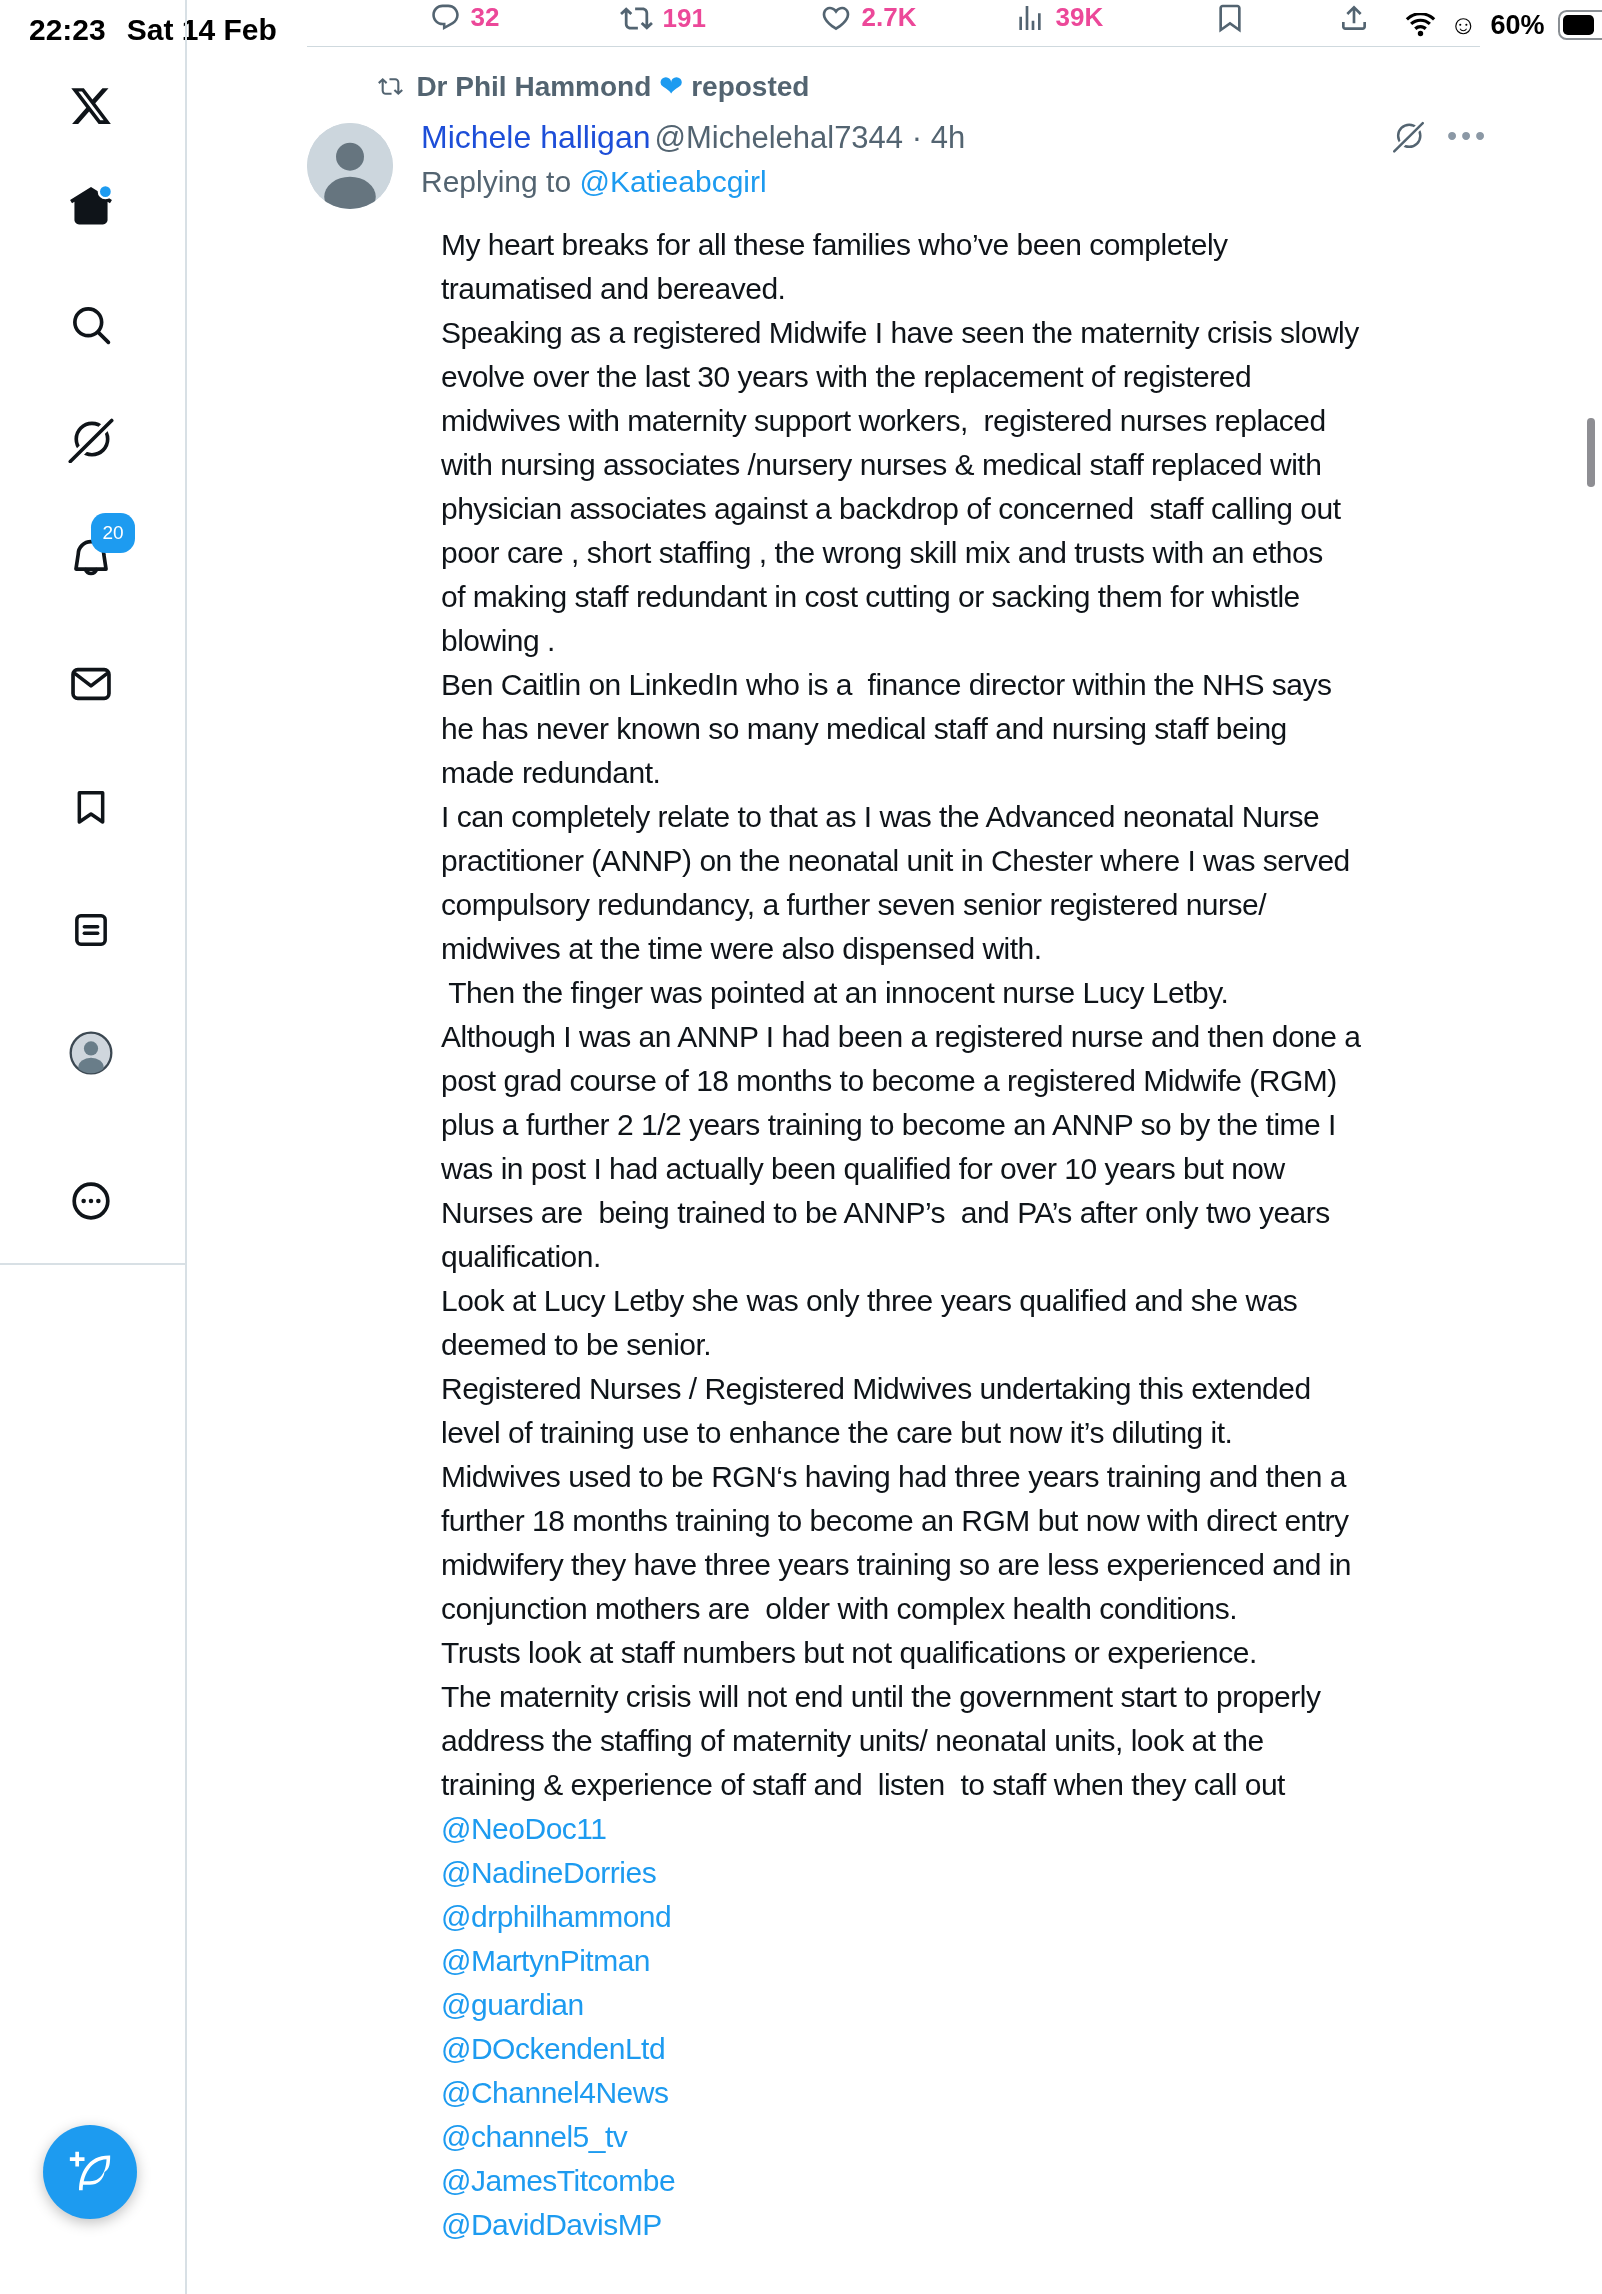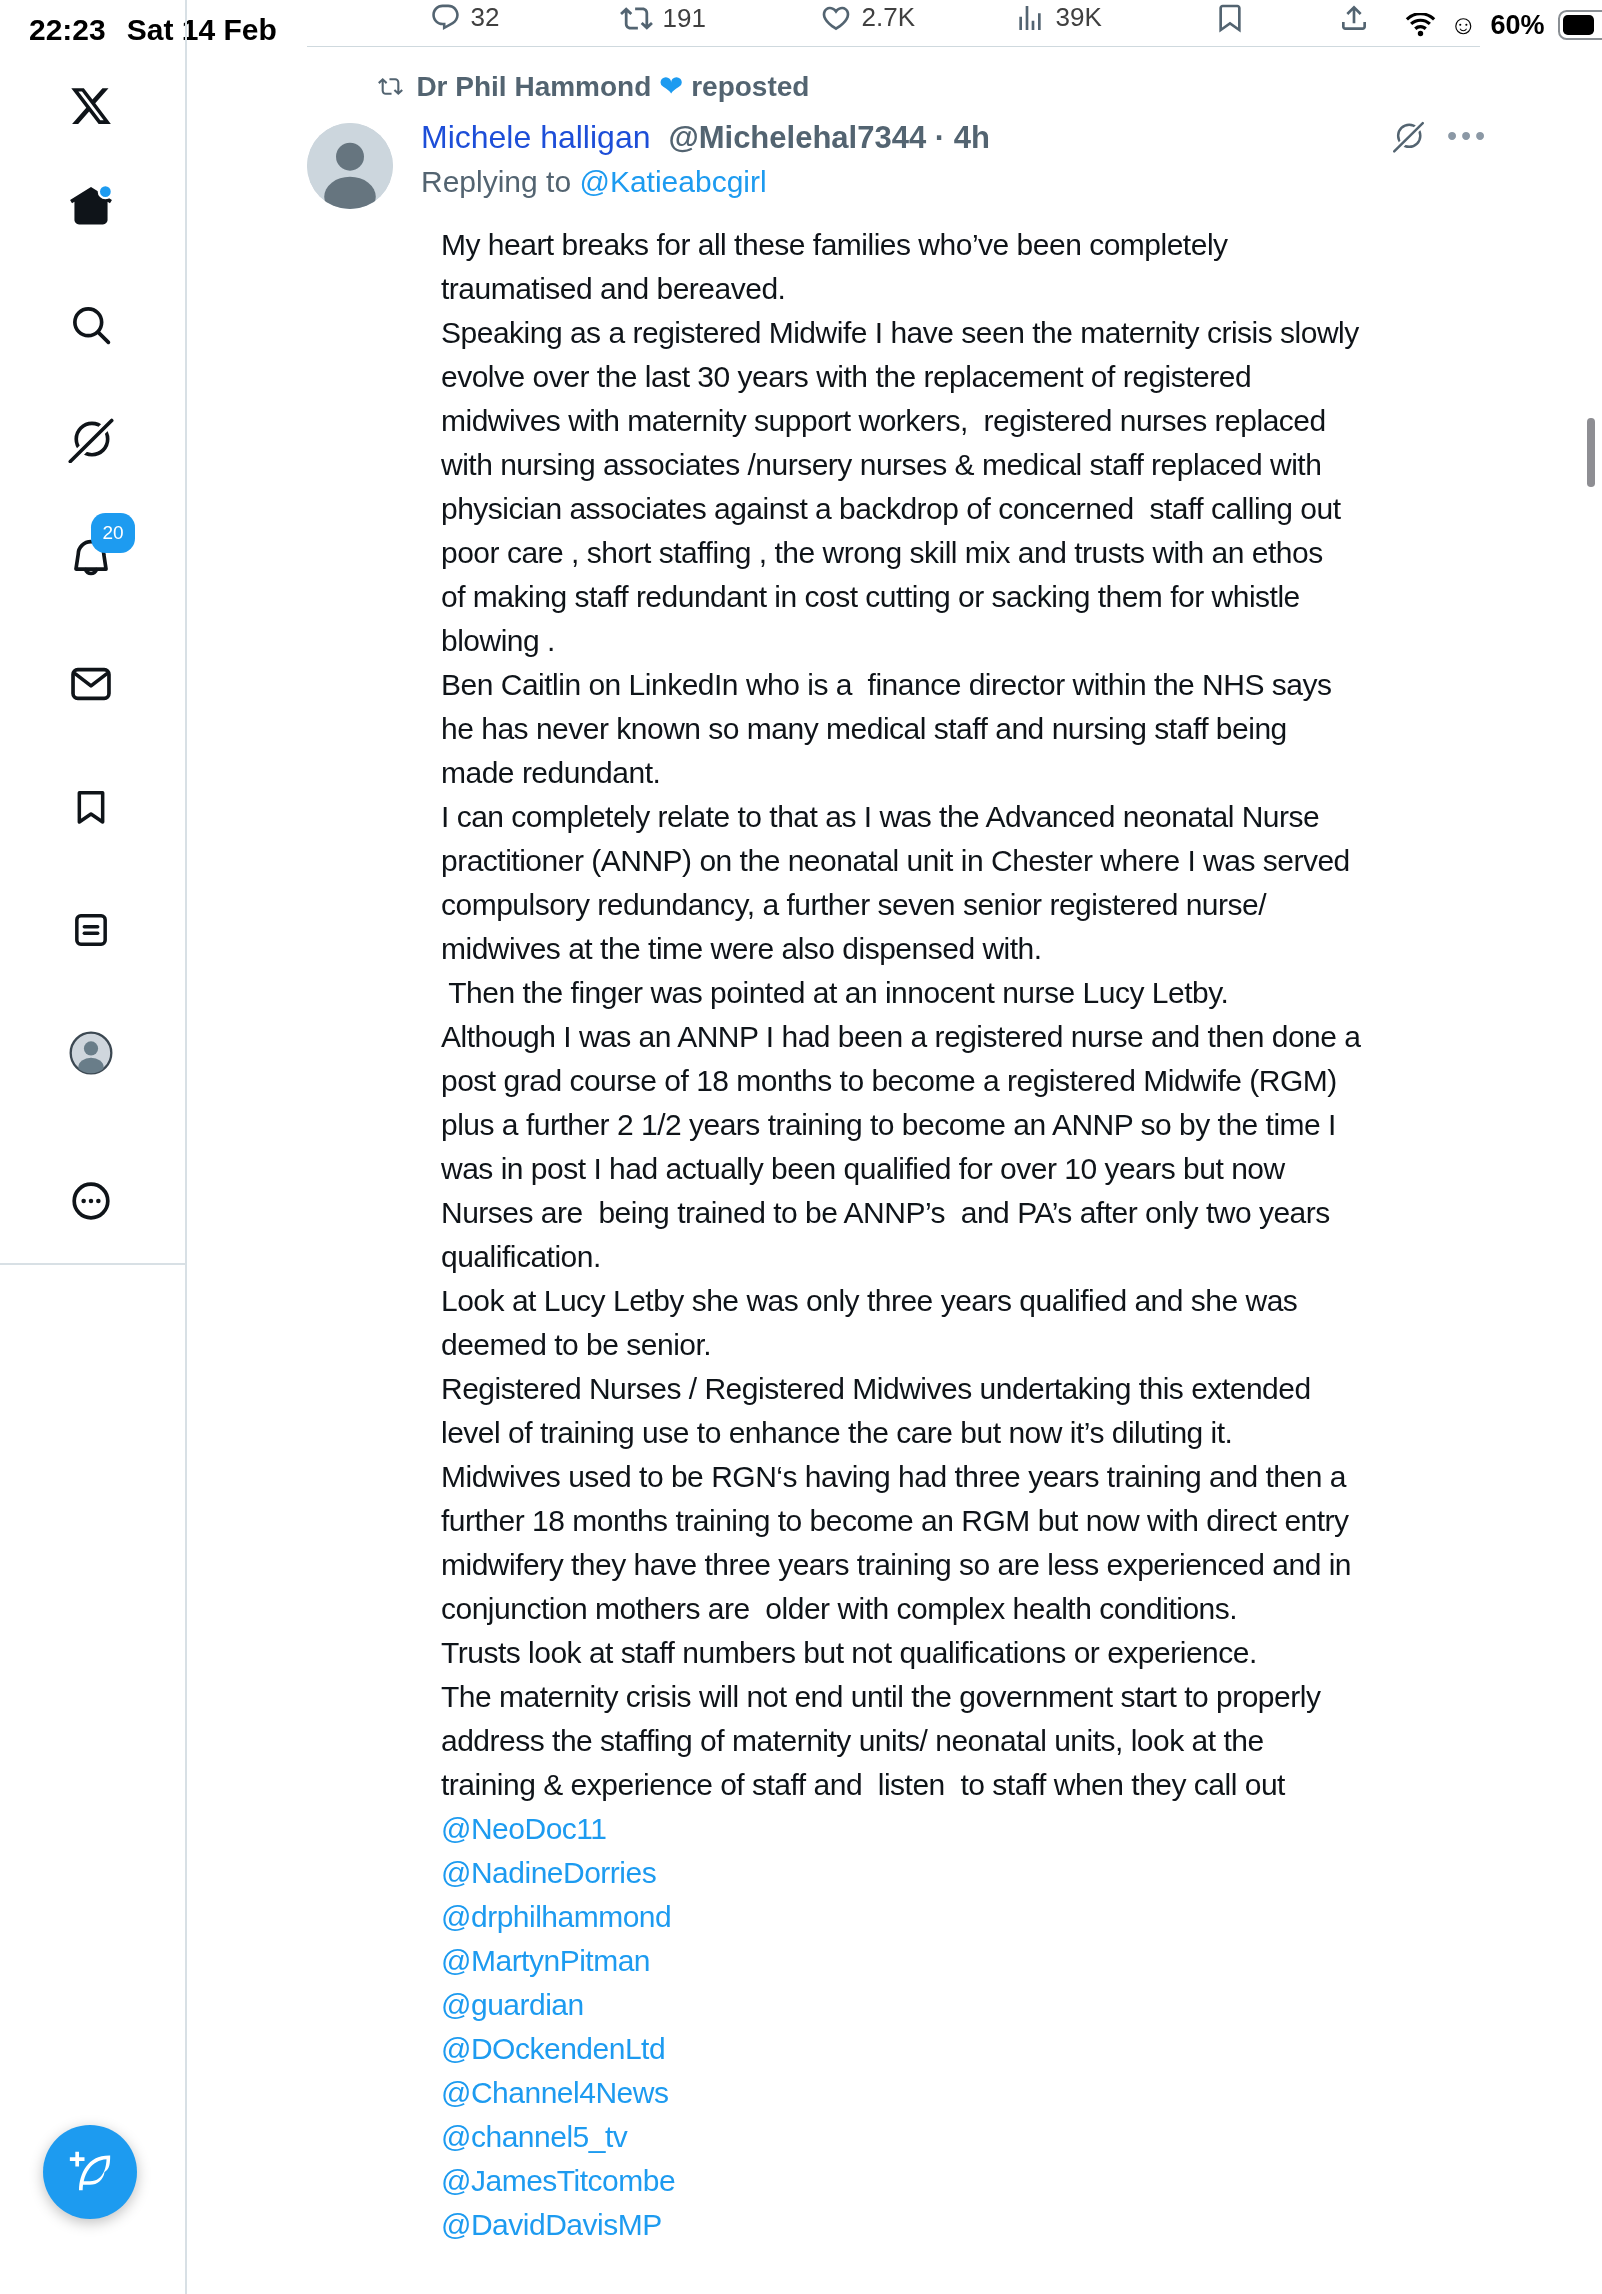--- a/index.html
+++ b/index.html
@@ -15,29 +15,29 @@
   .battery .fill{position:absolute;left:2.9px;top:2.9px;bottom:2.9px;width:60%;background:#000;border-radius:4.8px;}
   .battery .nub{position:absolute;right:-7.7px;top:7.7px;width:4.8px;height:10.6px;background:#8a8f94;border-radius:0 3.8px 3.8px 0;}
   
   .rail-border{position:absolute;left:185px;top:0;width:1.9px;height:2294px;background:#d8e0e5;}
   .rail-hline{position:absolute;left:0;top:1263px;width:185px;height:1.9px;background:#d8e0e5;}
   .nav-item{position:absolute;left:68px;width:46px;height:46px;display:flex;align-items:center;justify-content:center;}
   .badge{position:absolute;left:91px;top:513px;min-width:44px;height:40px;border-radius:14.4px;background:#1d9bf0;
          color:#fff;font-size:19px;font-weight:500;display:flex;align-items:center;justify-content:center;z-index:3;}
   .compose-btn{position:absolute;left:43px;top:2125px;width:94px;height:94px;border-radius:50%;background:#1d9bf0;
                display:flex;align-items:center;justify-content:center;box-shadow:0 3.8px 13.4px rgba(0,0,0,.25);}
-  .act{position:absolute;display:flex;align-items:center;gap:9.6px;color:#404040;font-size:26px;}
+  .act{position:absolute;display:flex;align-items:center;gap:9.6px;color:#ec4899;font-size:26px;font-weight:bold;}
   .top-divider{position:absolute;left:307px;top:46px;width:1173px;height:1.4px;background:#cfd9de;}
   .repost-row{position:absolute;left:378px;top:69px;display:flex;align-items:center;gap:13.4px;
               color:#536471;font-size:28px;font-weight:700;}
   .repost-row .heart{color:#1d9bf0;font-weight:400;font-size:29px;}
   .avatar{position:absolute;left:307px;top:123px;width:86px;height:86px;border-radius:50%;background:#ccd6dd;overflow:hidden;}
   .name-row{position:absolute;left:421px;top:119px;font-size:32px;white-space:nowrap;}
   .name{font-weight:400;color:#1d4ed8;}
-  .handle{color:#536471;font-weight:700;margin-left:18px;font-size:31px;}
+  .handle{color:#536471;font-weight:400;margin-left:4px;font-size:31px;}
   .tweet-top-icons{position:absolute;left:1391px;top:119px;display:flex;align-items:center;gap:21px;}
   .dots{color:#8b98a5;font-size:29px;letter-spacing:3.8px;line-height:1;}
   .replying-row{position:absolute;left:421px;top:165px;font-size:30px;color:#536471;white-space:nowrap;}
   .replying-row .rlink{color:#1d9bf0;}
   .tweet-body{position:absolute;left:421px;top:223px;font-size:30px;line-height:44px;letter-spacing:-0.5px;color:#0f1419;margin-left:20px;}
   .tweet-body .tline{white-space:pre;height:44px;}
   .mention{color:#1d9bf0;white-space:pre;height:44px;}
   .scroll-thumb{position:absolute;left:1587px;top:418px;width:7.7px;height:69px;border-radius:3.8px;background:#8e8e93;}
   svg{display:block;}
 </style>

